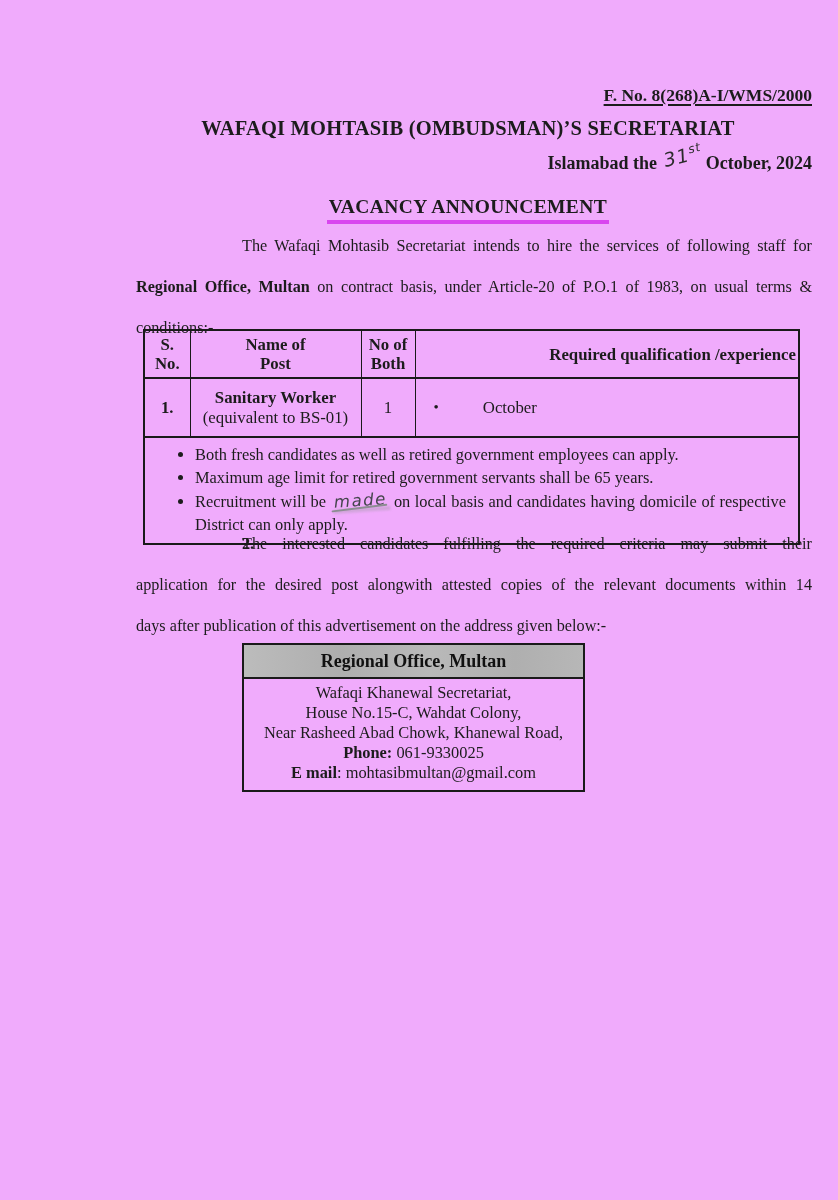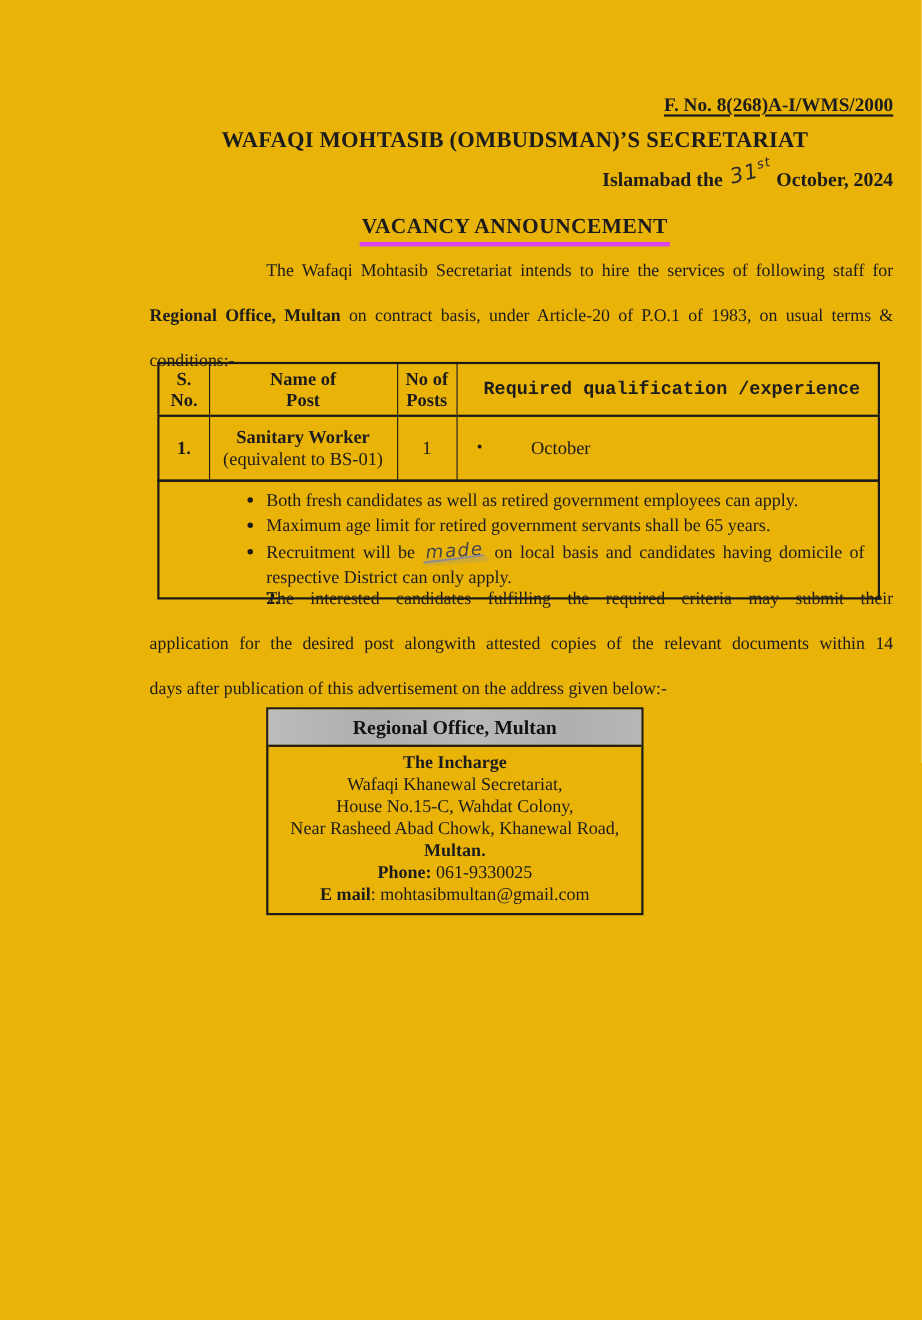--- a/index.html
+++ b/index.html
@@ -1,19 +1,19 @@
 <!DOCTYPE html>
 <html><head>
 <meta charset="utf-8">
 <style>
   html,body { margin:0; padding:0; background:#ffffff; }
   .page {
     position:relative;
     width:838px; height:1200px;
-    background:#eab308;
+    background:#f0abfc;
     font-family:"Liberation Serif","DejaVu Serif",serif;
     color:#1c1c1c;
     overflow:hidden;
   }
   
   .file-no {
     position:absolute; top:85px; right:26px;
     font-size:17.5px; font-weight:bold;
   }
   .file-no .u {
@@ -72,42 +72,41 @@
   }
   table.vac, table.vac th, table.vac td { border:1.6px solid #1a1a1a; }
   table.vac { border-width:2.5px; }
   table.vac th {
     font-size:16.8px; font-weight:bold;
     line-height:19px; white-space:pre-line;
     text-align:center; vertical-align:middle;
     height:44px; padding:1px 2px;
     border-bottom-width:2.5px;
   }
-  table.vac th.qual { text-align:center; padding-left:10px;font-family:Liberation Mono, monospace; }
+  table.vac th.qual { text-align:right; padding-left:10px; }
   table.vac td {
     height:55px; vertical-align:middle;
     font-size:16.8px; text-align:center; padding:1px 2px;
   }
   td.qual { text-align:left; }
   .qual-inner { display:flex; align-items:center; padding-left:16px; }
   .qbullet { font-size:15px; }
   .qtext { margin-left:44px; }
   .post-name { font-weight:bold; line-height:20px; }
   .post-scale { line-height:20px; }
   .notes-box {
     border:2.5px solid #1a1a1a;
     margin-top:-2.5px;
     padding:5px 8px 6px 0;
     background:transparent;
   }
   .notes-box ul { margin:0; padding:0 4px 0 50px; list-style:disc; }
   .notes-box li {
     font-size:16.4px; line-height:23.5px;
     text-align:justify;
-    margin-left:47px;
   }
   .hand-made {
     display:inline-block; position:relative;
     font-family:"DejaVu Sans",sans-serif; font-style:italic;
     font-size:16.5px; color:#45454d; letter-spacing:1.5px;
     transform:rotate(-4deg) translateY(-1px);
     padding:0 3px;
   }
   .hand-made::after {
     content:""; position:absolute; left:0; right:3px; bottom:4px;
@@ -168,21 +167,21 @@
           <col style="width:54px">
           <col>
       </colgroup>
       <tbody>
           <tr>
         <th>S.
 No.</th>
         <th>Name of
 Post</th>
         <th>No of
-Posts</th>
+Both</th>
         <th class="qual">Required qualification /experience</th>
       </tr>
       <tr>
         <td><b>1.</b></td>
         <td>
           <div class="post-name">Sanitary Worker</div>
           <div class="post-scale">(equivalent to BS-01)</div>
         </td>
         <td>1</td>
         <td class="qual">
@@ -208,23 +207,21 @@
     <div class="ln jline indent ln1">
       <span class="p2num">2.</span><span>The interested candidates fulfilling the required criteria may submit their</span>
     </div>
     <div class="ln jline">application for the desired post alongwith attested copies of the relevant documents within 14</div>
     <div class="ln lline">days after publication of this advertisement on the address given below:-</div>
   </div>
 
   <div class="office-box">
     <div class="office-header">Regional Office, Multan</div>
     <div class="office-body">
-      <div class="b">The Incharge</div>
       <div>Wafaqi Khanewal Secretariat,</div>
       <div>House No.15-C, Wahdat Colony,</div>
       <div>Near Rasheed Abad Chowk, Khanewal Road,</div>
-      <div class="b">Multan.</div>
       <div><span class="b">Phone:</span><span> 061-9330025</span></div>
       <div><span class="b">E mail</span><span>: mohtasibmultan@gmail.com</span></div>
     </div>
   </div>
 
 </div>
 
 </body></html>

